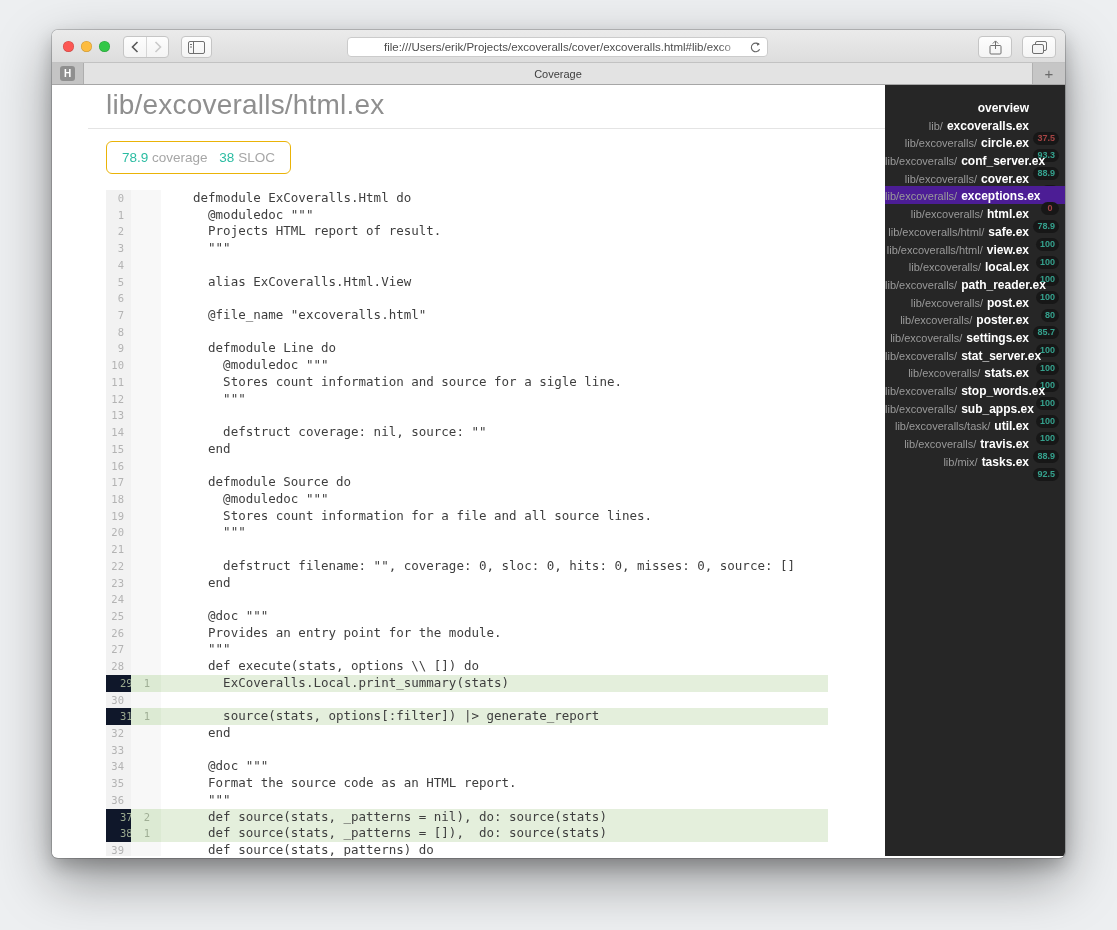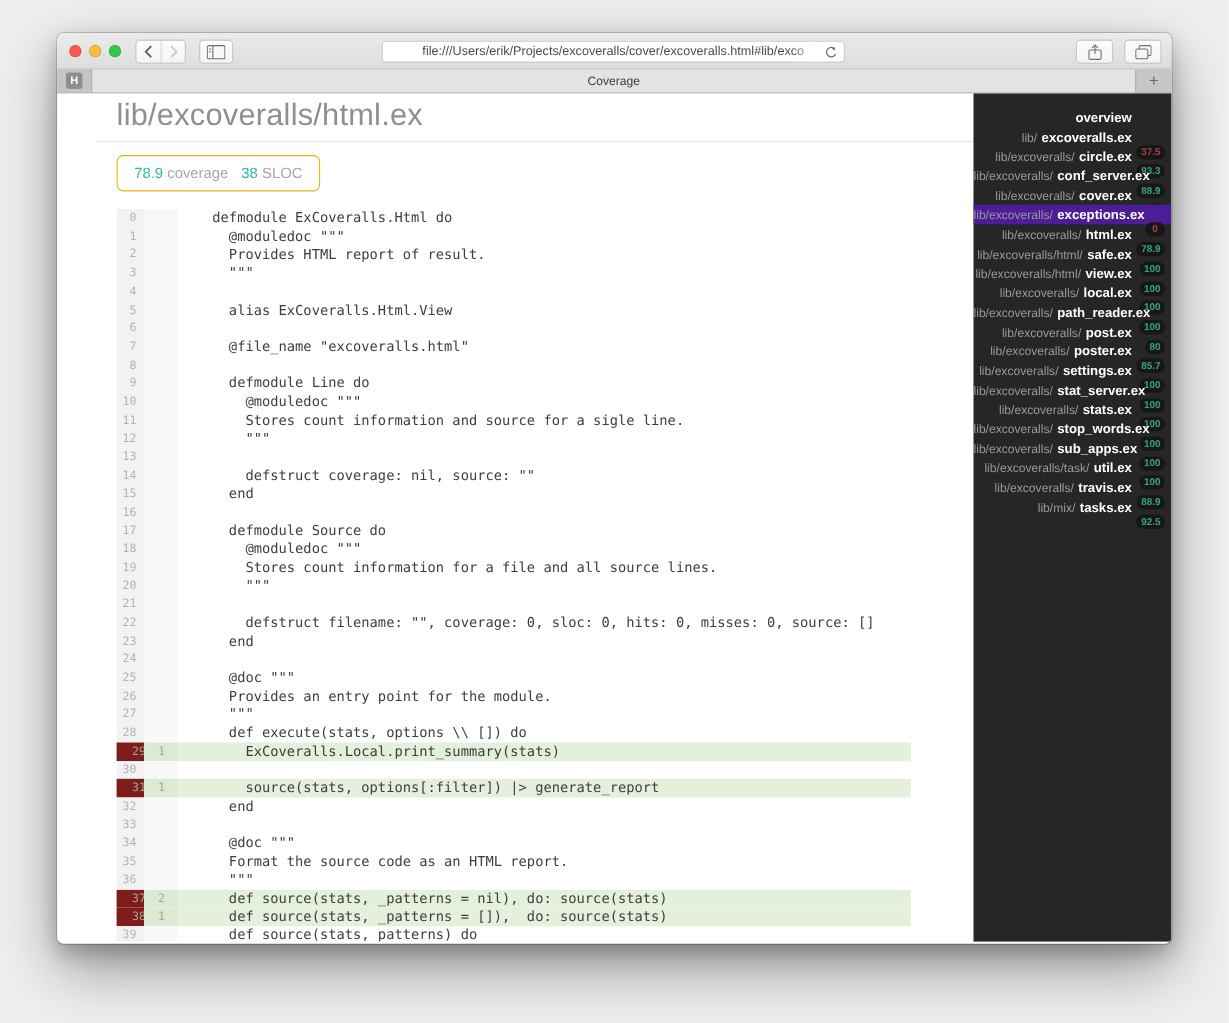--- a/index.html
+++ b/index.html
@@ -65,21 +65,21 @@
   }
   .stats-badge .val { color:var(--teal); }
   .stats-badge .sep { display:inline-block; width:8px; }
 
   
   .code { margin:16px 0 0 18px; width:722px; font-family:"DejaVu Sans Mono", monospace; }
   .code-row { display:flex; height:16.72px; line-height:16.72px; }
   .ln { width:25px; background:#f2f2f2; color:#b3b3b3; font-size:10.5px; text-align:right; padding-right:7px; flex:none; }
   .hits { width:30px; background:#f8f8f8; color:#9fae95; font-size:10.5px; text-align:right; padding-right:11px; flex:none; }
   .src { flex:1; padding-left:32px; white-space:pre; font-size:12.5px; color:#3e3e3e; overflow:hidden; }
-  .code-row.covered .ln   { background:#7f1d1d; color:#9aa98f;padding-left:14px; }
+  .code-row.covered .ln   { background:#0f172a; color:#9aa98f;padding-left:14px; }
   .code-row.covered .hits { background:#dcead3; }
   .code-row.covered .src  { background:#e4efdc; }
 
   
   .sidebar { width:180px; flex:none; background:#262626; padding-top:13px; overflow:hidden; }
   .sb-row { position:relative; height:17.7px; line-height:17.7px; text-align:right;
     padding-right:36px; white-space:nowrap; cursor:pointer; }
   .sb-row.highlight { background:#4c1d95; }
   .sb-path { font-size:11px; color:#9a9a9a; margin-right:4px; }
   .sb-file { font-size:12px; font-weight:bold; color:#fff; }
@@ -184,21 +184,21 @@
             <span class="src">defmodule ExCoveralls.Html do</span>
           </div>
           <div class="code-row">
             <span class="ln">1</span>
             <span class="hits"></span>
             <span class="src">  @moduledoc """</span>
           </div>
           <div class="code-row">
             <span class="ln">2</span>
             <span class="hits"></span>
-            <span class="src">  Provides HTML report of result.</span>
+            <span class="src">  Projects HTML report of result.</span>
           </div>
           <div class="code-row">
             <span class="ln">3</span>
             <span class="hits"></span>
             <span class="src">  """</span>
           </div>
           <div class="code-row">
             <span class="ln">4</span>
             <span class="hits"></span>
             <span class="src"></span>

